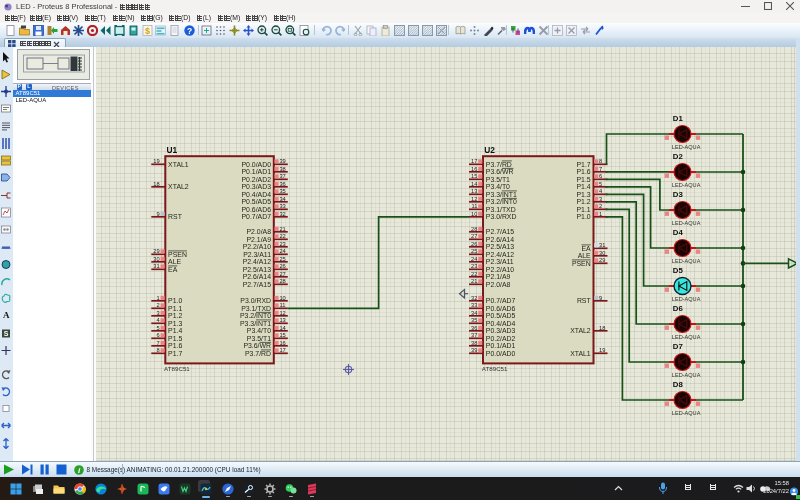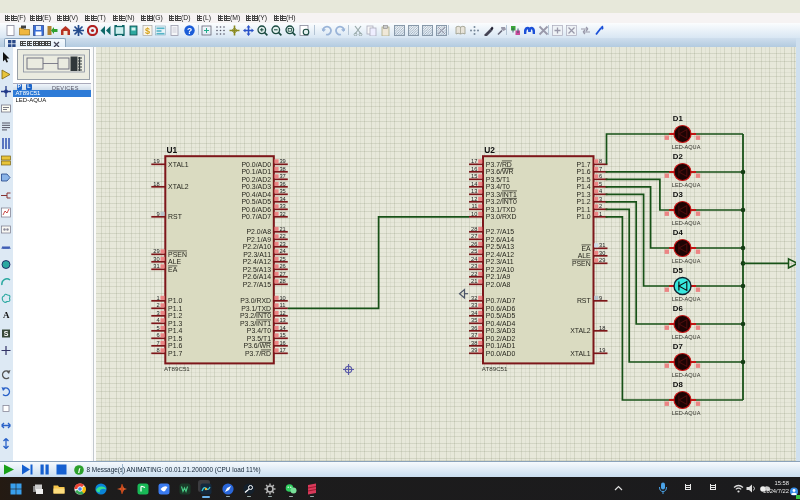--- a/index.html
+++ b/index.html
@@ -6,20 +6,34 @@
 .cjk{display:inline-block;width:5.6px;height:5.8px;margin:0 .35px;vertical-align:-0.8px;
  background-image:repeating-linear-gradient(0deg,#454545 0,#454545 .7px,transparent .7px,transparent 2.1px),repeating-linear-gradient(90deg,#454545 0,#454545 .7px,transparent .7px,transparent 2.4px)}
 .cjkw{display:inline-block;width:6px;height:6.4px;margin:0 .5px;vertical-align:-1px;
  background-image:repeating-linear-gradient(0deg,#e8e8e8 0,#e8e8e8 .8px,transparent .8px,transparent 2.2px),repeating-linear-gradient(90deg,#e8e8e8 0,#e8e8e8 .8px,transparent .8px,transparent 2.5px)}
 .tbi{position:absolute;top:1.5px;width:11px;height:11px;font-size:9px;line-height:11px;text-align:center}
 .lti{position:absolute;left:1px;width:10.5px;height:11px;font-size:8.5px;line-height:11px;text-align:center}
 .tsep{position:absolute;top:2px;width:1px;height:10px;background:#b4c4d4}
 .ticon{position:absolute;top:3px;width:12px;height:12px;border-radius:2.5px}
 </style></head><body>
 <div id="page">
+<div class="abs" style="left:0;top:0;width:800px;height:12.5px;background:#f4f1f1">
+<svg class="abs" style="left:3px;top:1.5px" width="10" height="10">
+        <circle cx="5" cy="5" r="3.6" fill="#8f86c8"></circle>
+        <circle cx="3.6" cy="4" r="1.5" fill="#4a3f88"></circle>
+      </svg>
+<span class="abs" style="left:16px;top:2px;font-size:7.5px;color:#3a3a3a">LED - Proteus 8 Professional - <span class="cjk"></span><span class="cjk"></span><span class="cjk"></span><span class="cjk"></span><span class="cjk"></span></span>
+<span class="abs" style="left:741px;top:0px;width:9px;height:1.4px;background:#555;top:6px"></span>
+<svg class="abs" style="left:764px;top:2px" width="8" height="8">
+        <rect x="0.5" y="0.5" width="7" height="7" fill="none" stroke="#555" stroke-width="1.1"></rect>
+      </svg>
+<svg class="abs" style="left:786px;top:2px" width="8" height="8">
+        <path d="M0 0 L8 8 M8 0 L0 8" stroke="#555" stroke-width="1.1"></path>
+      </svg>
+</div>
 <div class="abs" style="left:0;top:12.5px;width:800px;height:10.5px;background:#f6f3f3;font-size:6.8px;color:#222">
       <span class="abs" style="left:4.5px;top:1.5px"><span class="cjk"></span><span class="cjk"></span>(F)</span>
       <span class="abs" style="left:29.5px;top:1.5px"><span class="cjk"></span><span class="cjk"></span>(E)</span>
       <span class="abs" style="left:56.5px;top:1.5px"><span class="cjk"></span><span class="cjk"></span>(V)</span>
       <span class="abs" style="left:84.5px;top:1.5px"><span class="cjk"></span><span class="cjk"></span>(T)</span>
       <span class="abs" style="left:112.5px;top:1.5px"><span class="cjk"></span><span class="cjk"></span>(N)</span>
       <span class="abs" style="left:140.5px;top:1.5px"><span class="cjk"></span><span class="cjk"></span>(G)</span>
       <span class="abs" style="left:168.5px;top:1.5px"><span class="cjk"></span><span class="cjk"></span>(D)</span>
       <span class="abs" style="left:196.5px;top:1.5px"><span class="cjk"></span>(L)</span>
       <span class="abs" style="left:217.5px;top:1.5px"><span class="cjk"></span><span class="cjk"></span>(M)</span>

